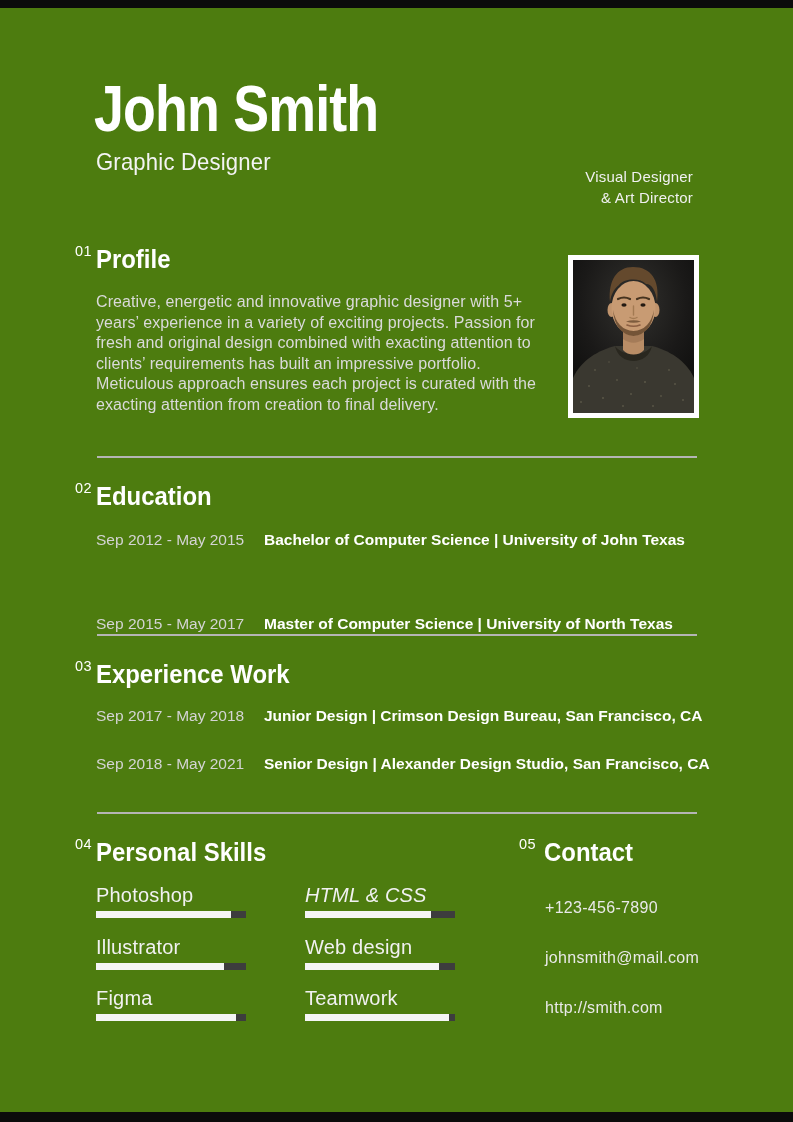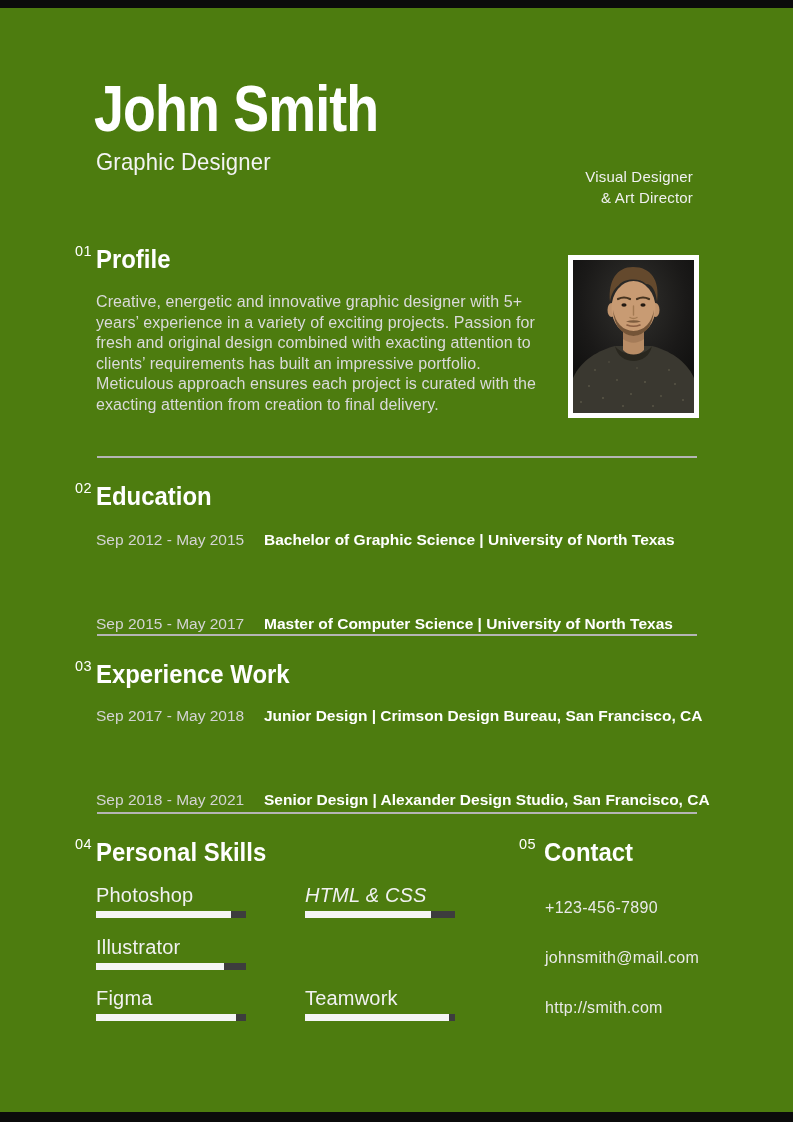--- a/index.html
+++ b/index.html
@@ -154,34 +154,34 @@
 
       <path d="M54,65 Q60.5,67.5 67,65" stroke="#8c5f42" stroke-width="1.6" fill="none" stroke-linecap="round"></path>
     </svg>
   </div>
 
   <div class="divider d1"></div>
 
   <div class="sec-num" style="left:75px; top:480px;">02</div>
   <div class="sec-heading" style="left:96px; top:482px;">Education</div>
   <div class="entry" style="top:531px;">
-    <span class="dates">Sep 2012 - May 2015</span><span class="desc">Bachelor of Graphic Science | University of North Texas</span>
+    <span class="dates">Sep 2012 - May 2015</span><span class="desc">Bachelor of Computer Science | University of John Texas</span>
   </div>
   <div class="entry" style="top:579px;margin-top:36px;">
     <span class="dates">Sep 2015 - May 2017</span><span class="desc">Master of Computer Science | University of North Texas</span>
   </div>
 
   <div class="divider d2"></div>
 
   <div class="sec-num" style="left:75px; top:658px;">03</div>
   <div class="sec-heading" style="left:96px; top:660px;">Experience Work</div>
   <div class="entry" style="top:707px;">
     <span class="dates">Sep 2017 - May 2018</span><span class="desc">Junior Design | Crimson Design Bureau, San Francisco, CA</span>
   </div>
-  <div class="entry" style="top:791px;">
+  <div class="entry" style="top:755px;">
     <span class="dates">Sep 2018 - May 2021</span><span class="desc">Senior Design | Alexander Design Studio, San Francisco, CA</span>
   </div>
 
   <div class="divider d3"></div>
 
   <div class="sec-num" style="left:75px; top:836px;">04</div>
   <div class="sec-heading" style="left:96px; top:838px;">Personal Skills</div>
 
   <div class="skill" style="left:96px; top:887px;">
     <div class="skill-label">Photoshop</div>
@@ -192,20 +192,26 @@
   <div class="skill" style="left:305px; top:887px;font-style:italic;">
     <div class="skill-label">HTML &amp; CSS</div>
     <div class="bar">
         <div class="fill" style="width: 84%;"></div>
       </div>
   </div>
   <div class="skill" style="left:96px; top:939px;">
     <div class="skill-label">Illustrator</div>
     <div class="bar">
         <div class="fill" style="width: 85%;"></div>
+      </div>
+  </div>
+  <div class="skill" style="left:305px; top:939px;">
+    <div class="skill-label">Web design</div>
+    <div class="bar">
+        <div class="fill" style="width: 89%;"></div>
       </div>
   </div>
   <div class="skill" style="left:96px; top:990px;">
     <div class="skill-label">Figma</div>
     <div class="bar">
         <div class="fill" style="width: 93%;"></div>
       </div>
   </div>
   <div class="skill" style="left:305px; top:990px;">
     <div class="skill-label">Teamwork</div>

